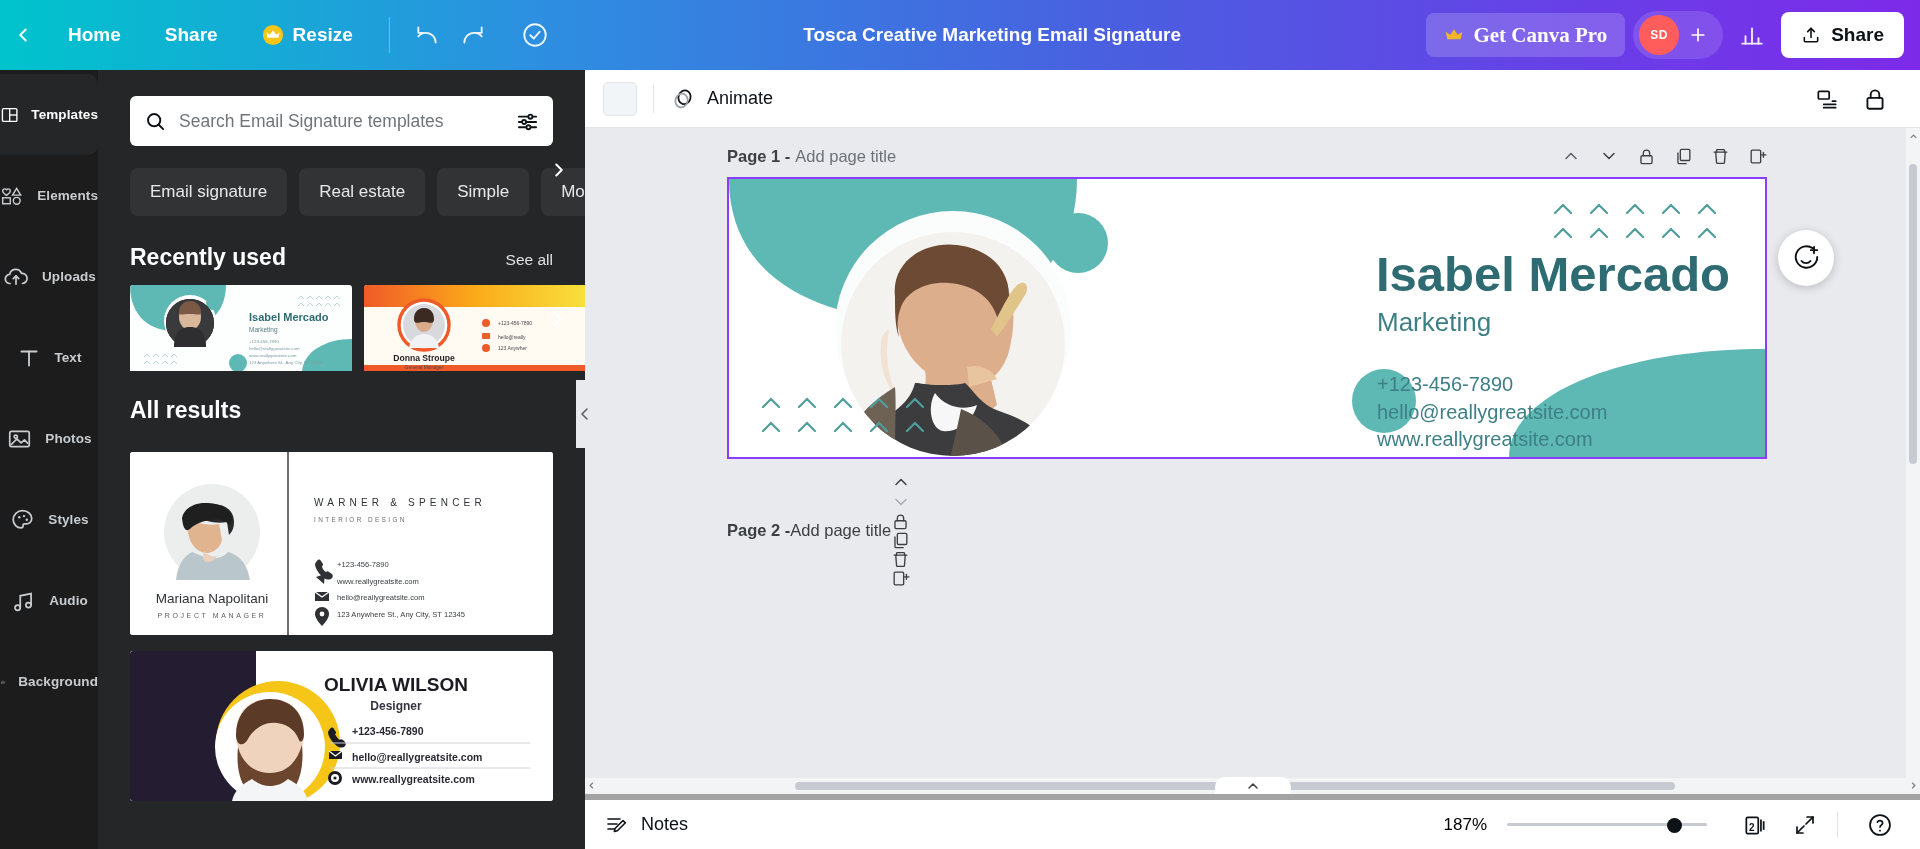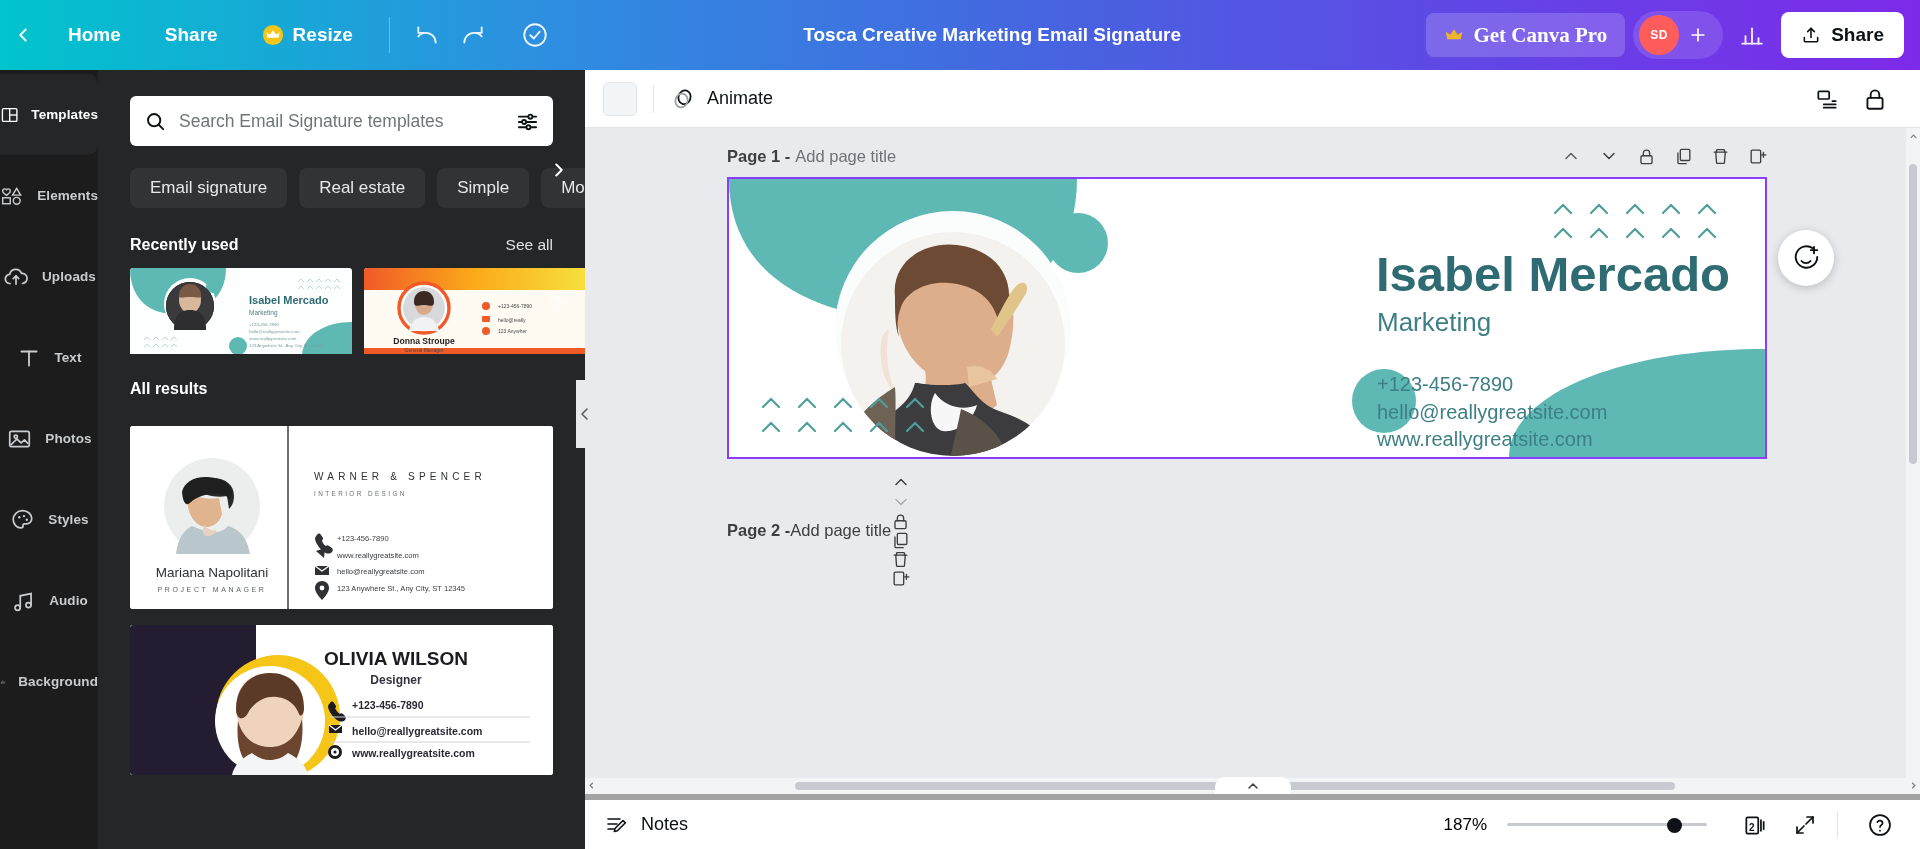--- a/index.html
+++ b/index.html
@@ -81,33 +81,33 @@
     display: flex; align-items: center; padding: 0 14px;
   }
   .search-box .sinput {
     border: 0; outline: 0; flex: 1; font-size: 17.5px; color: #5a5f63;
     font-family: "Liberation Sans", sans-serif; background: transparent; padding-left: 12px;
   }
   .search-box .sinput::placeholder { color: #70757a; }
   .filter-ico { padding-left: 10px; cursor: pointer; display:flex; }
   .chips { display: flex; gap: 12px; padding: 22px 0 0 32px; overflow: hidden; position: relative; }
   .chip {
-    background: #323335; color: #e6e8ea; border-radius: 8px; height: 40px;
+    background: #323335; color: #e6e8ea; border-radius: 8px; height: 48px;
     display: flex; align-items: center; padding: 0 20px; font-size: 17px; white-space: nowrap;
     cursor: pointer;
   }
   .chip-next {
     position: absolute; right: 10px; top: 8px; width: 32px; height: 32px;
     display: flex; align-items: center; justify-content: center; color: #fff; cursor: pointer;
   }
   .sec-head {
     display: flex; align-items: baseline; justify-content: space-between;
     padding: 28px 32px 0 32px;
   }
-  .sec-title { color: #fff; font-size: 16px; font-weight: bold; }
+  .sec-title { color: #fff; font-size: 23px; font-weight: bold; }
   .sec-link { color: #dfe1e3; font-size: 15.5px; cursor: pointer; }
   .recent-row { display: flex; gap: 12px; padding: 14px 0 0 32px; position: relative; overflow: hidden; height: 100px;}
   .recent-arrow {
     position: absolute; right: 10px; top: 26px; width: 34px; height: 44px;
     display: flex; align-items: center; justify-content: center; color: #fff; cursor: pointer;
   }
   .thumb { border-radius: 3px; overflow: hidden; flex: none; position: relative; cursor: pointer; }
   .t-rec { width: 222px; height: 88px; }
   .results-list { padding: 12px 32px; }
   .res-card {

